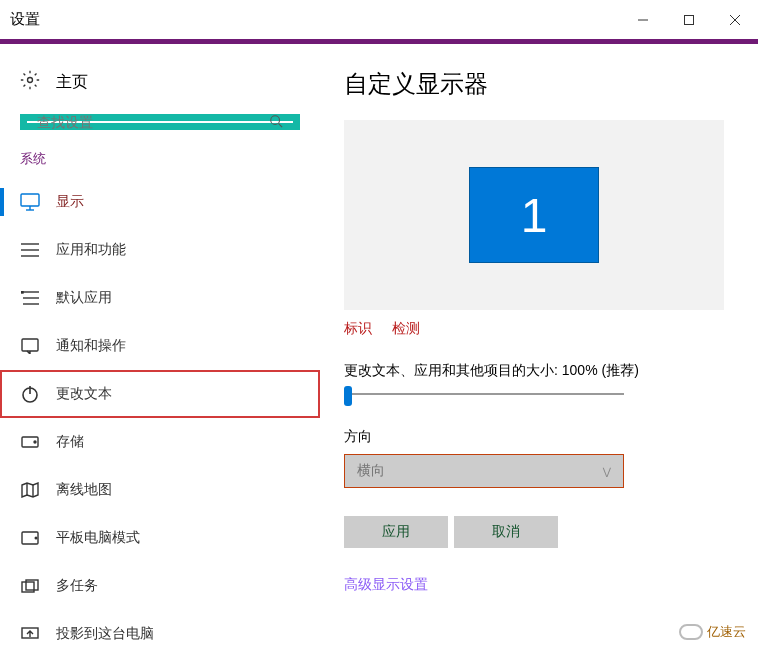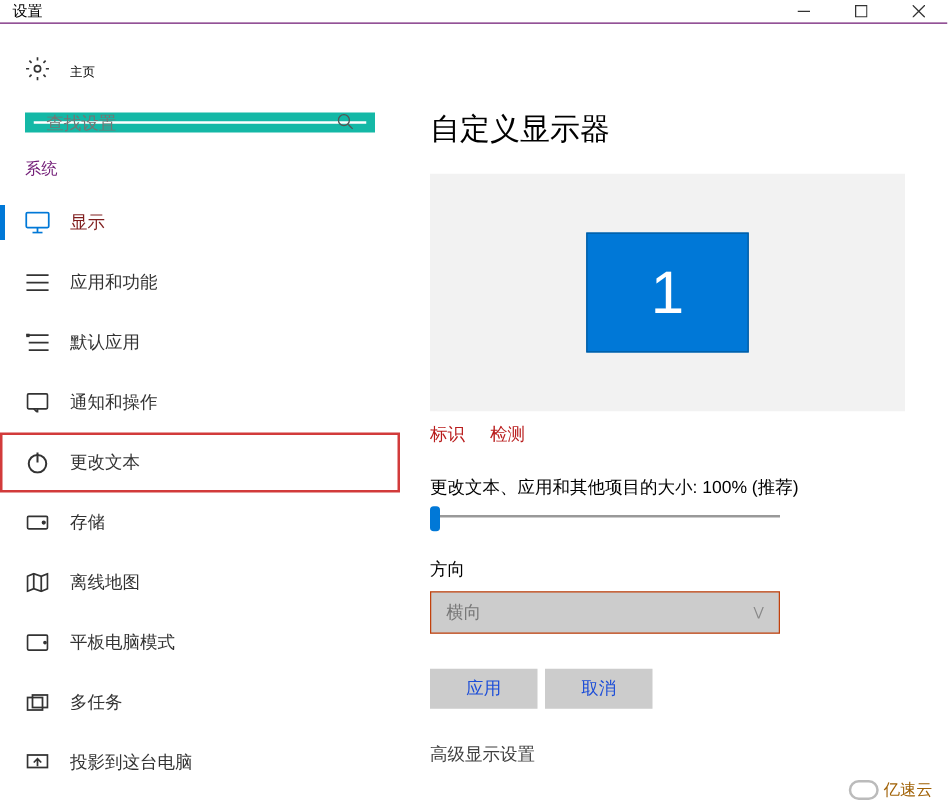--- a/index.html
+++ b/index.html
@@ -1,63 +1,63 @@
 <!DOCTYPE html>
 <html><head>
   <meta charset="utf-8">
   <style>
     * { margin: 0; padding: 0; box-sizing: border-box; font-family: "Microsoft YaHei", "Segoe UI", sans-serif; }
     body { width: 758px; height: 649px; background: #fff; overflow: hidden; position: relative; }
     
-    .titlebar { height: 19px; border-bottom: 1px solid #701a75; display: flex; align-items: center; padding-left: 10px; font-size: 12px; color: #000; }
+    .titlebar { height: 44px; border-bottom: 5px solid #701a75; display: flex; align-items: center; padding-left: 10px; font-size: 15px; color: #000; }
     .titlebar-controls { margin-left: auto; display: flex; }
     .tb-btn { width: 46px; height: 32px; display: flex; align-items: center; justify-content: center; font-size: 14px; color: #333; }
     .tb-btn svg { width: 10px; height: 10px; }
     
     .content { display: flex; height: calc(100% - 32px); }
     
     .sidebar { width: 320px; padding: 20px 0 0 0; }
     .home-row { display: flex; align-items: center; gap: 16px; padding: 6px 20px 20px 20px; }
-    .home-row .lbl { font-size: 10px; }
+    .home-row .lbl { font-size: 16px; }
     .gear { width: 20px; height: 20px; }
     
     .search-box { margin: 0 20px 20px 20px; height: 16px; border: 7px solid #14b8a6; display: flex; align-items: center; padding: 0 10px; }
     .search-box input { flex: 1; border: none; outline: none; font-size: 14px; background: transparent; }
     .search-box .sicon { font-size: 14px; color: #555; }
     
     .cat-label { padding: 0 20px 10px 20px; font-size: 13px; color: #701a75; }
     
     .nav-item { display: flex; align-items: center; gap: 16px; padding: 14px 20px; font-size: 14px; color: #333; position: relative; }
     .nav-item.selected { color: #7f1d1d; }
     .nav-item.selected::before { content: ""; position: absolute; left: 0; top: 10px; bottom: 10px; width: 4px; background: #0078d7; }
     .nav-item .icn { width: 20px; height: 20px; display: flex; align-items: center; justify-content: center; }
     .nav-item.highlighted { outline: 2px solid #d23b3b; outline-offset: -2px; }
     
     .main { flex: 1; padding: 24px 30px 0 24px; }
-    .main h1 { font-size: 24px; font-weight: 400; margin-bottom: 20px; margin-top: 44px; }
+    .main h1 { font-size: 24px; font-weight: 400; margin-bottom: 20px; }
     
     .monitor-panel { width: 380px; height: 190px; background: #f2f2f2; display: flex; align-items: center; justify-content: center; margin-bottom: 10px; }
     .monitor-box { width: 130px; height: 96px; background: #0078d7; border: 1px solid #005a9e; display: flex; align-items: center; justify-content: center; color: #fff; font-size: 48px; font-weight: 300; }
     
     .link-row { display: flex; gap: 20px; margin-bottom: 24px; }
     .link { color: #b91c1c; font-size: 14px; }
     
     .scale-label { font-size: 14px; margin-bottom: 4px; }
     .slider { position: relative; width: 280px; height: 20px; margin-bottom: 24px; }
     .slider-track { position: absolute; top: 9px; left: 0; right: 0; height: 2px; background: #999; }
     .slider-thumb { position: absolute; left: 0; top: 2px; width: 8px; height: 20px; background: #0078d7; border-radius: 3px; }
     
     .field-label { font-size: 14px; margin-bottom: 8px; }
     .dropdown { width: 280px; height: 34px; background: #ccc; border: 1px solid #c2410c; display: flex; align-items: center; padding: 0 12px; color: #777; font-size: 14px; justify-content: space-between; margin-bottom: 28px; }
     .chev { font-size: 10px; color: #888; }
     
     .btn-row { display: flex; gap: 6px; margin-bottom: 28px; }
-    .btn { width: 86px; height: 32px; background: #ccc; color: #1d4ed8; font-size: 14px; display: flex; align-items: center; justify-content: center; }
-    
-    .adv-link { color: #404040; font-size: 14px; }
+    .btn { width: 104px; height: 32px; background: #ccc; color: #14532d; font-size: 14px; display: flex; align-items: center; justify-content: center; }
+    
+    .adv-link { color: #8b5cf6; font-size: 14px; }
     
     .watermark { position: absolute; right: 12px; bottom: 8px; font-size: 13px; color: #a16207; display: flex; align-items: center; gap: 4px; }
     .watermark-icon { width: 24px; height: 16px; border: 2px solid #bbb; border-radius: 8px; position: relative; }
   </style>
 </head>
 <body>
 
 <div class="titlebar">
   <span>设置</span>
   <div class="titlebar-controls">

